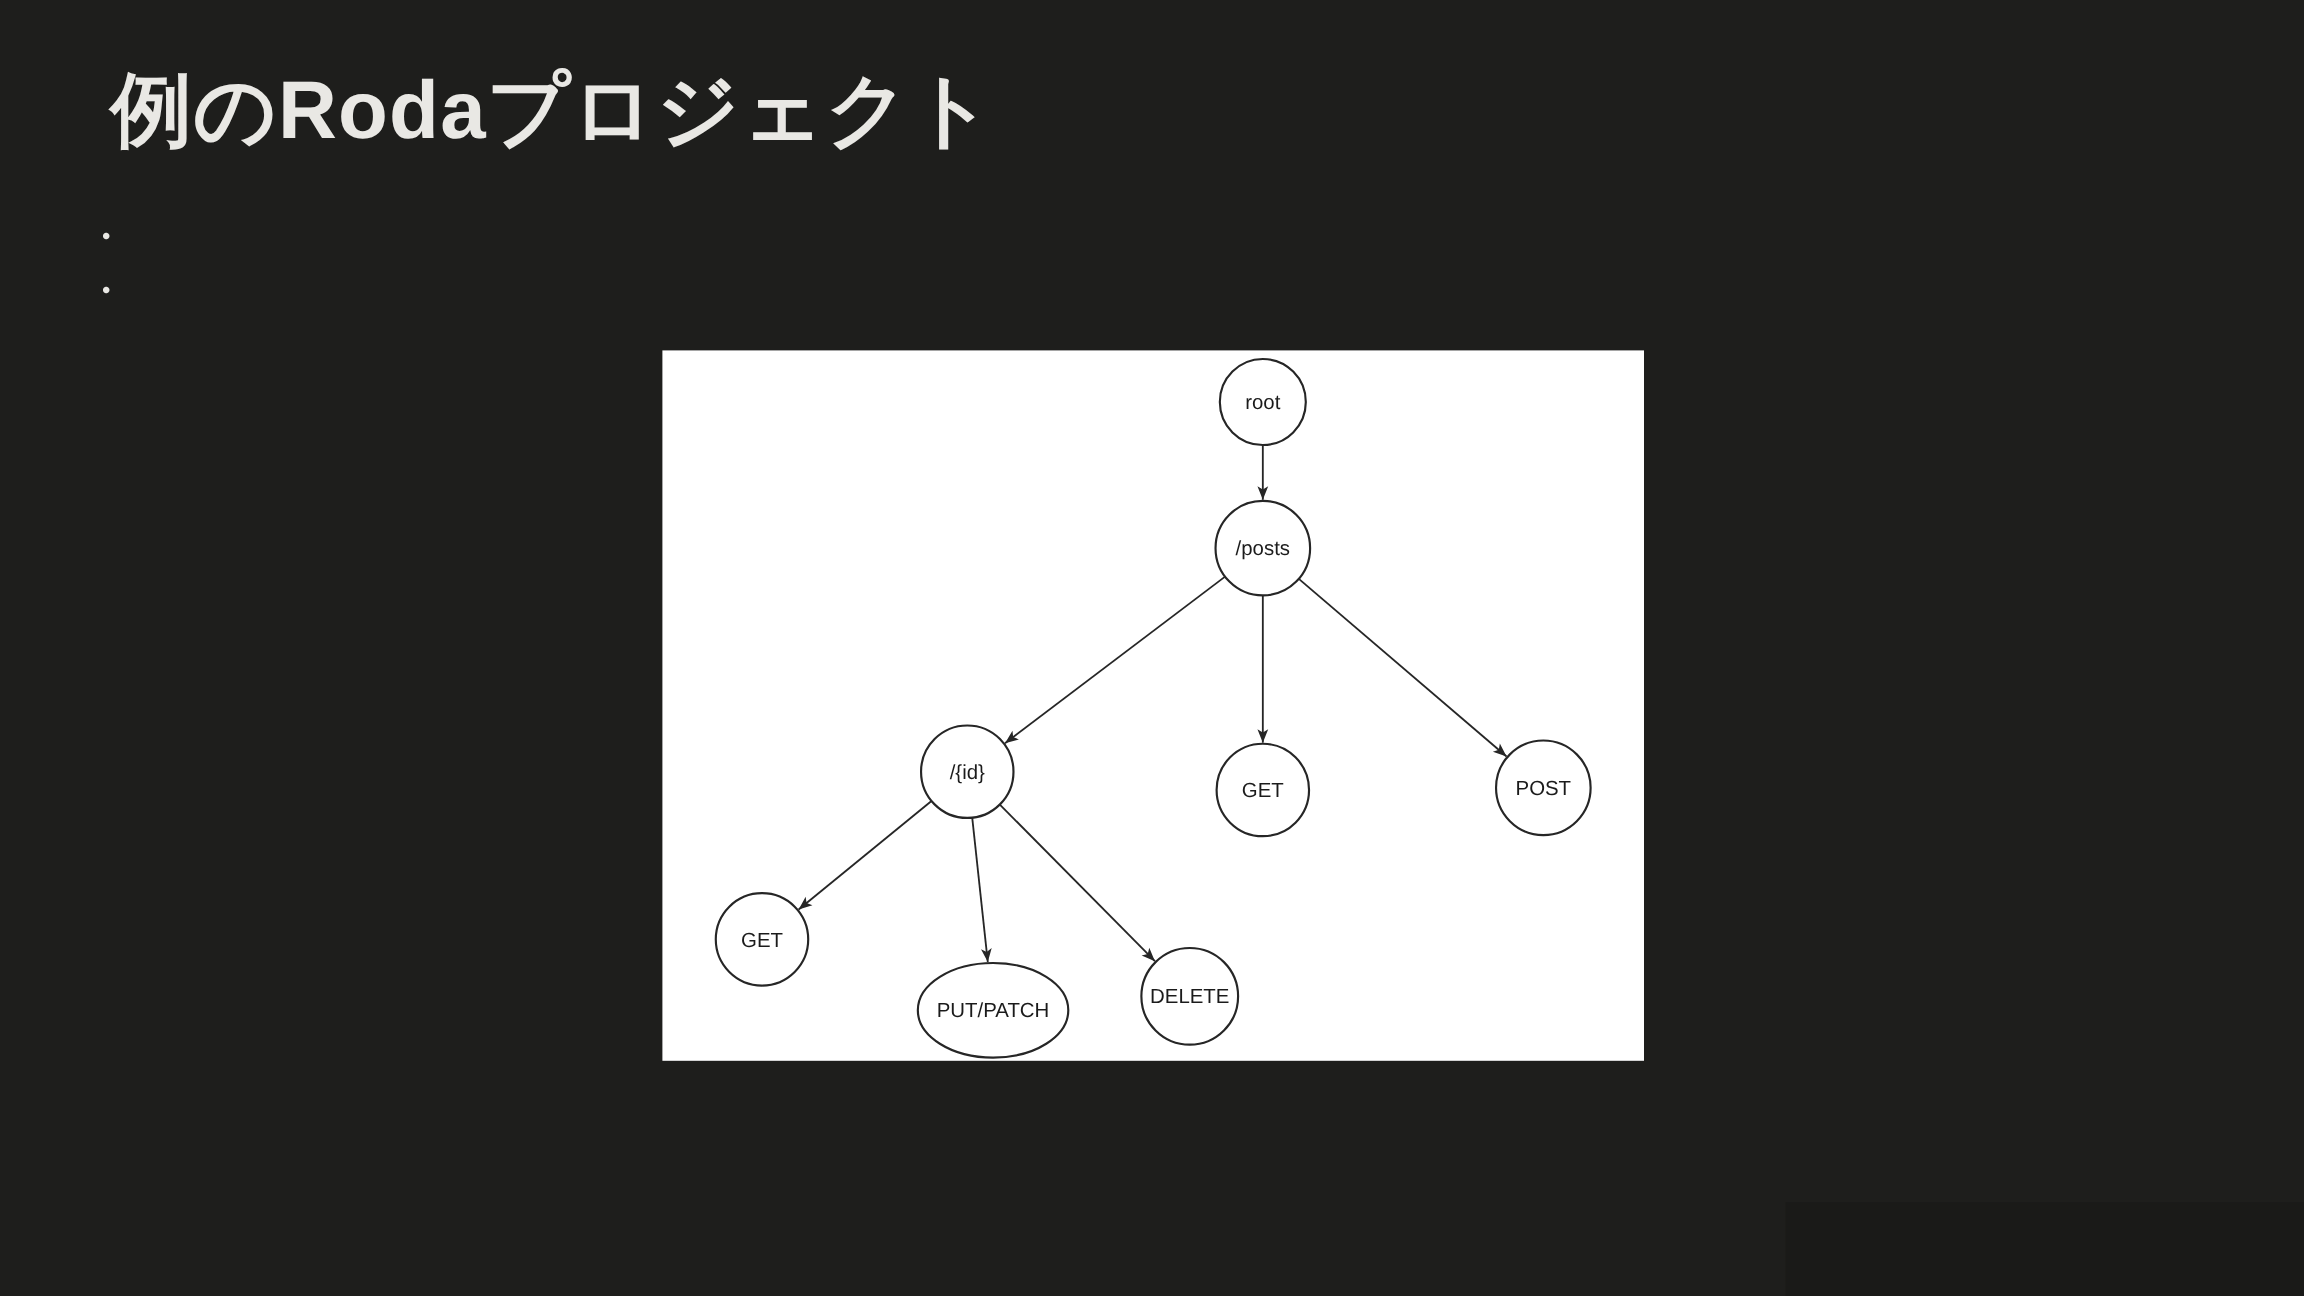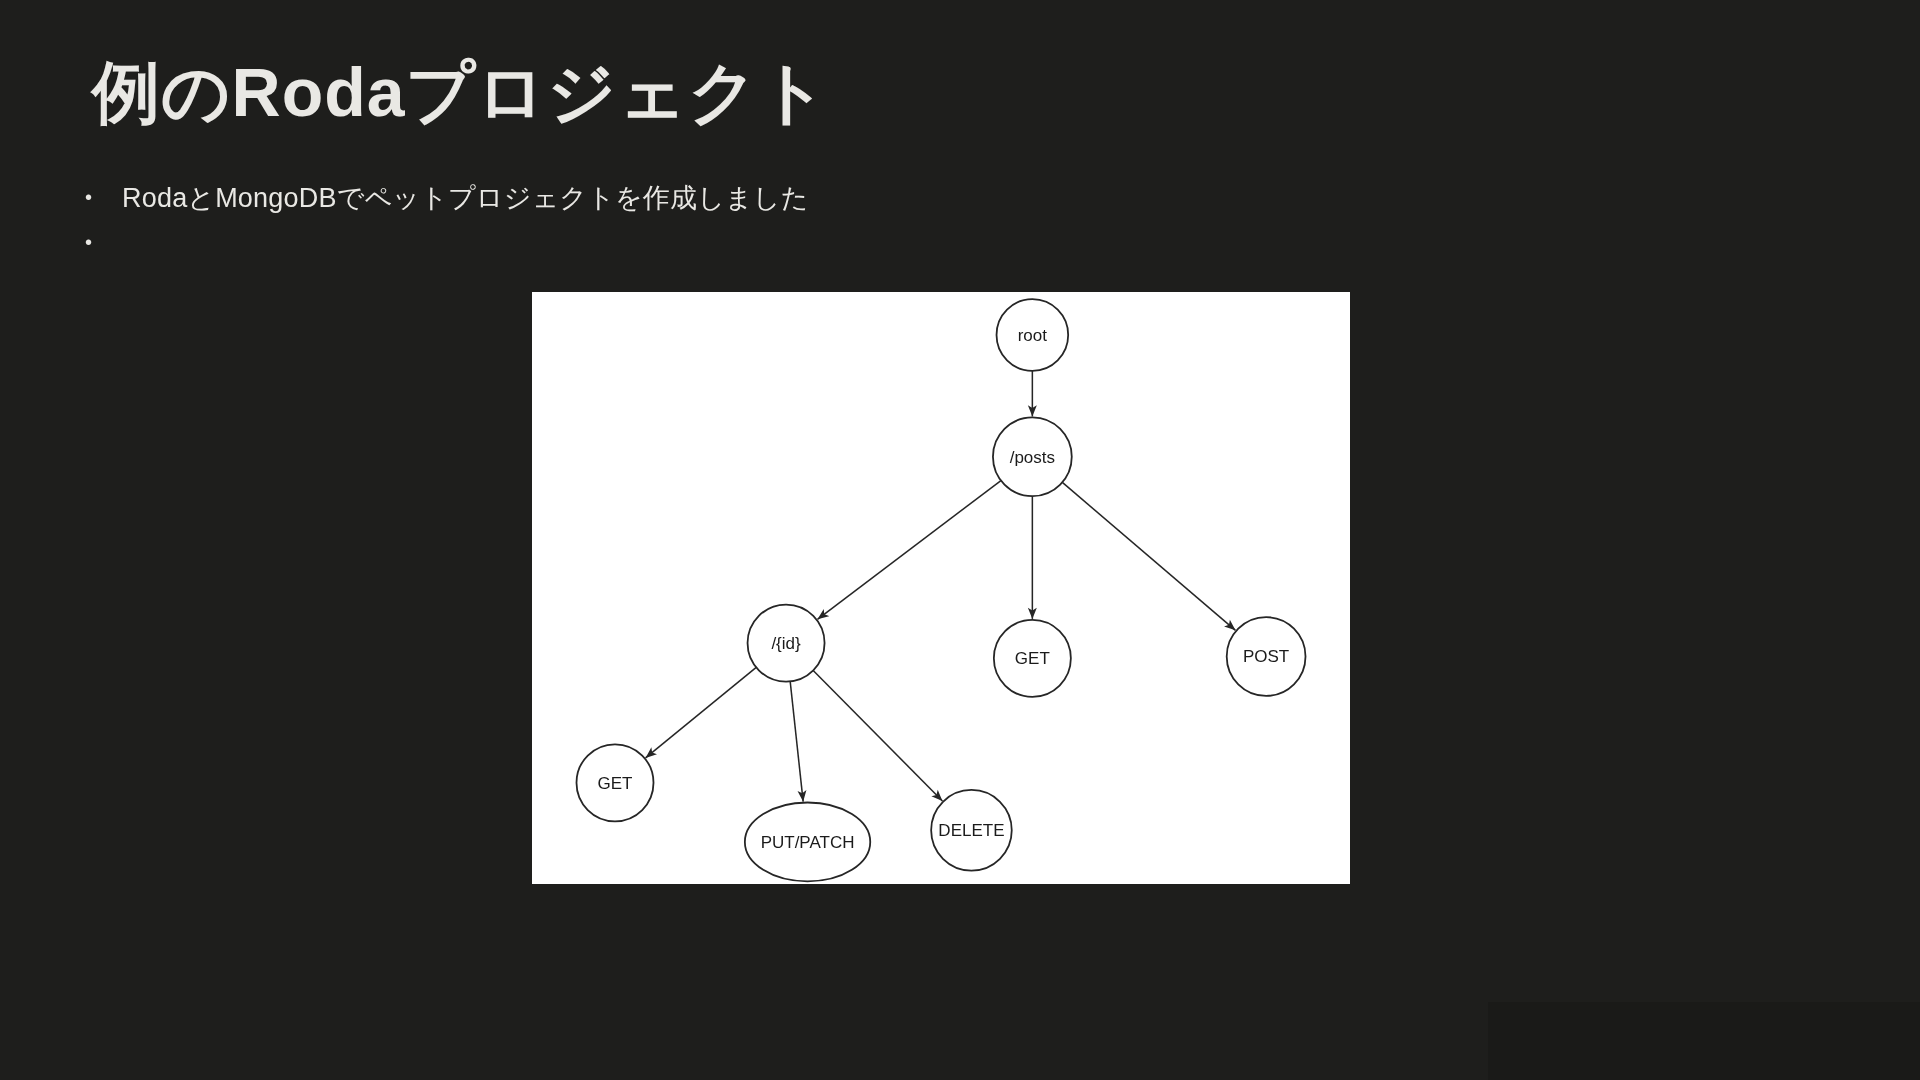--- a/index.html
+++ b/index.html
@@ -52,21 +52,21 @@
   }
   .github-link {
     text-decoration: underline;
     text-decoration-thickness: 2px;
     text-underline-offset: 5px;
     color: var(--text);
     cursor: pointer;
   }
   .diagram-panel {
     position: absolute;
-    left: 532px;
+    left: 552px;
     top: 292px;
     width: 818px;
     height: 592px;
     background: var(--panel);
   }
   .diagram-panel svg { display: block; width: 100%; height: 100%; }
   .diagram-panel svg text {
     font-family: "Liberation Sans", "DejaVu Sans", sans-serif;
     font-size: 19px;
     fill: var(--diagram_text);
@@ -83,21 +83,20 @@
 </head>
 <body>
 
 <div class="slide">
 
   <h1 class="slide-title">例のRodaプロジェクト</h1>
 
   <ul class="bullet-list">
     <li class="bullet-item">
       <span class="bullet-dot">•</span>
-      <span>RodaとMongoDBでペットプロジェクトを作成しました</span>
     </li>
     <li class="bullet-item">
       <span class="bullet-dot">•</span>
     </li>
   </ul>
 
   <div class="diagram-panel">
     <svg viewBox="0 0 818 661" xmlns="http://www.w3.org/2000/svg">
       <defs>
         <marker id="arrowhead" markerWidth="15" markerHeight="12" refX="13" refY="5.5" orient="auto" markerUnits="userSpaceOnUse">

